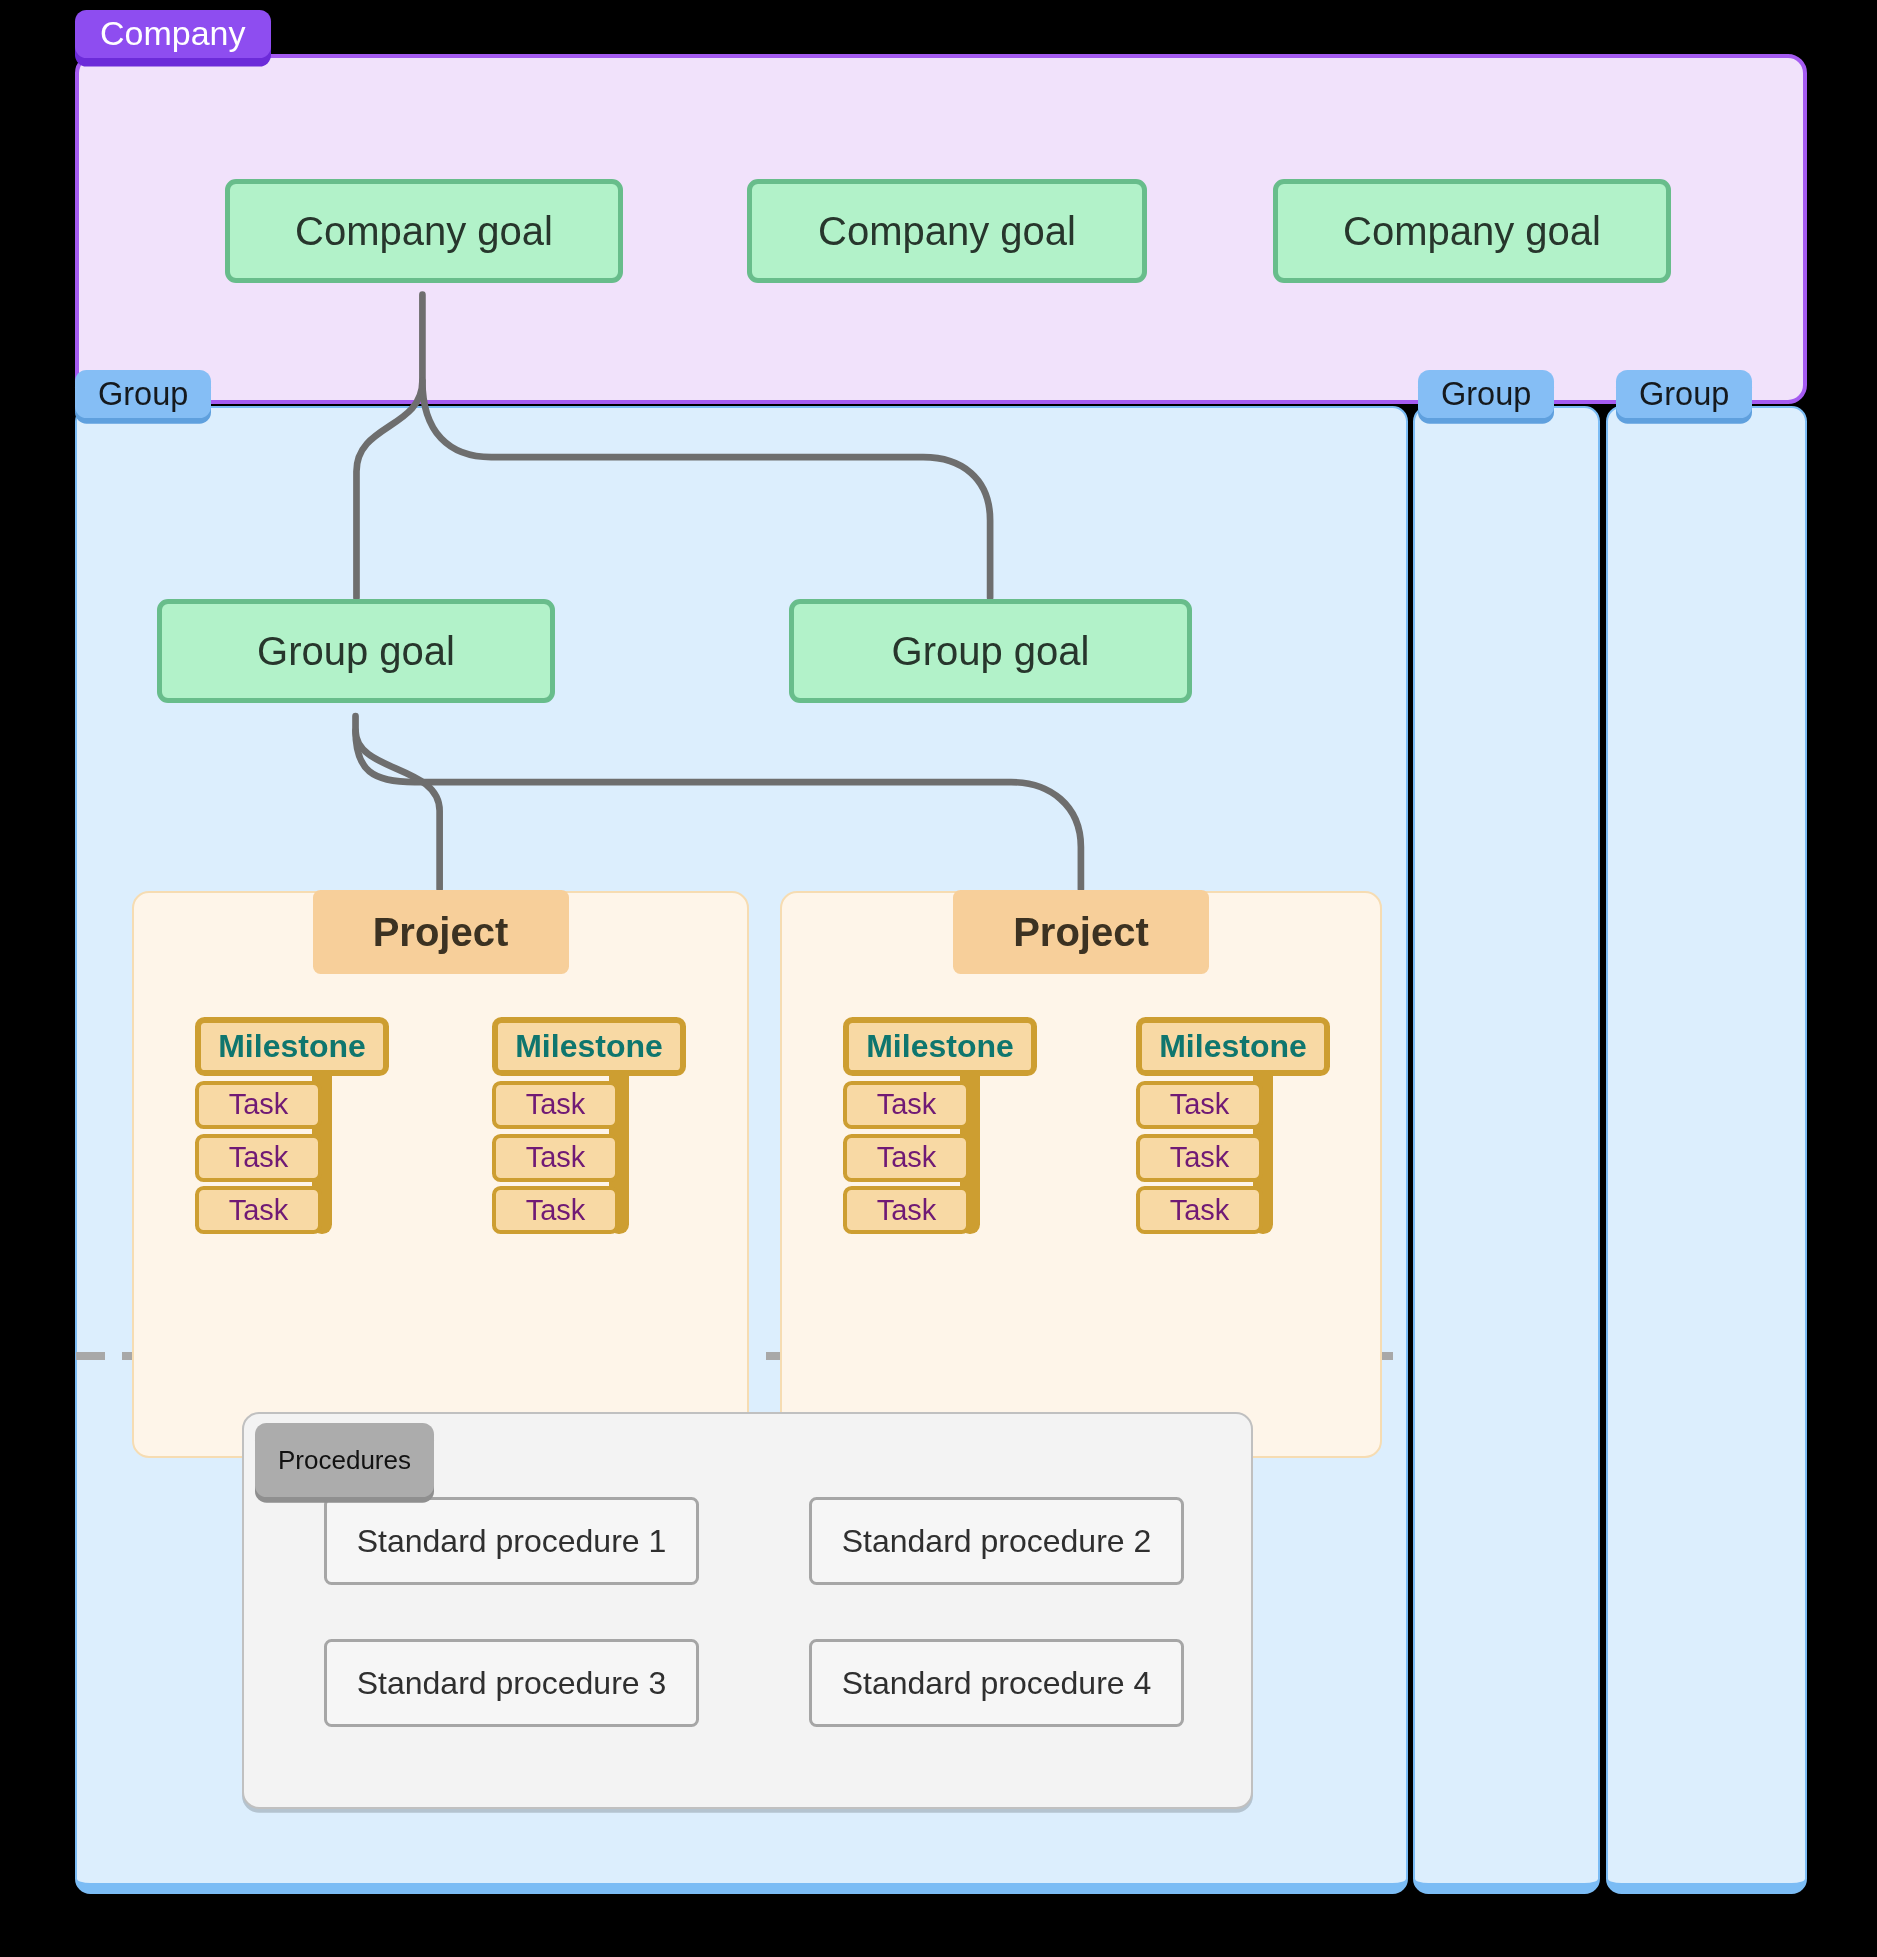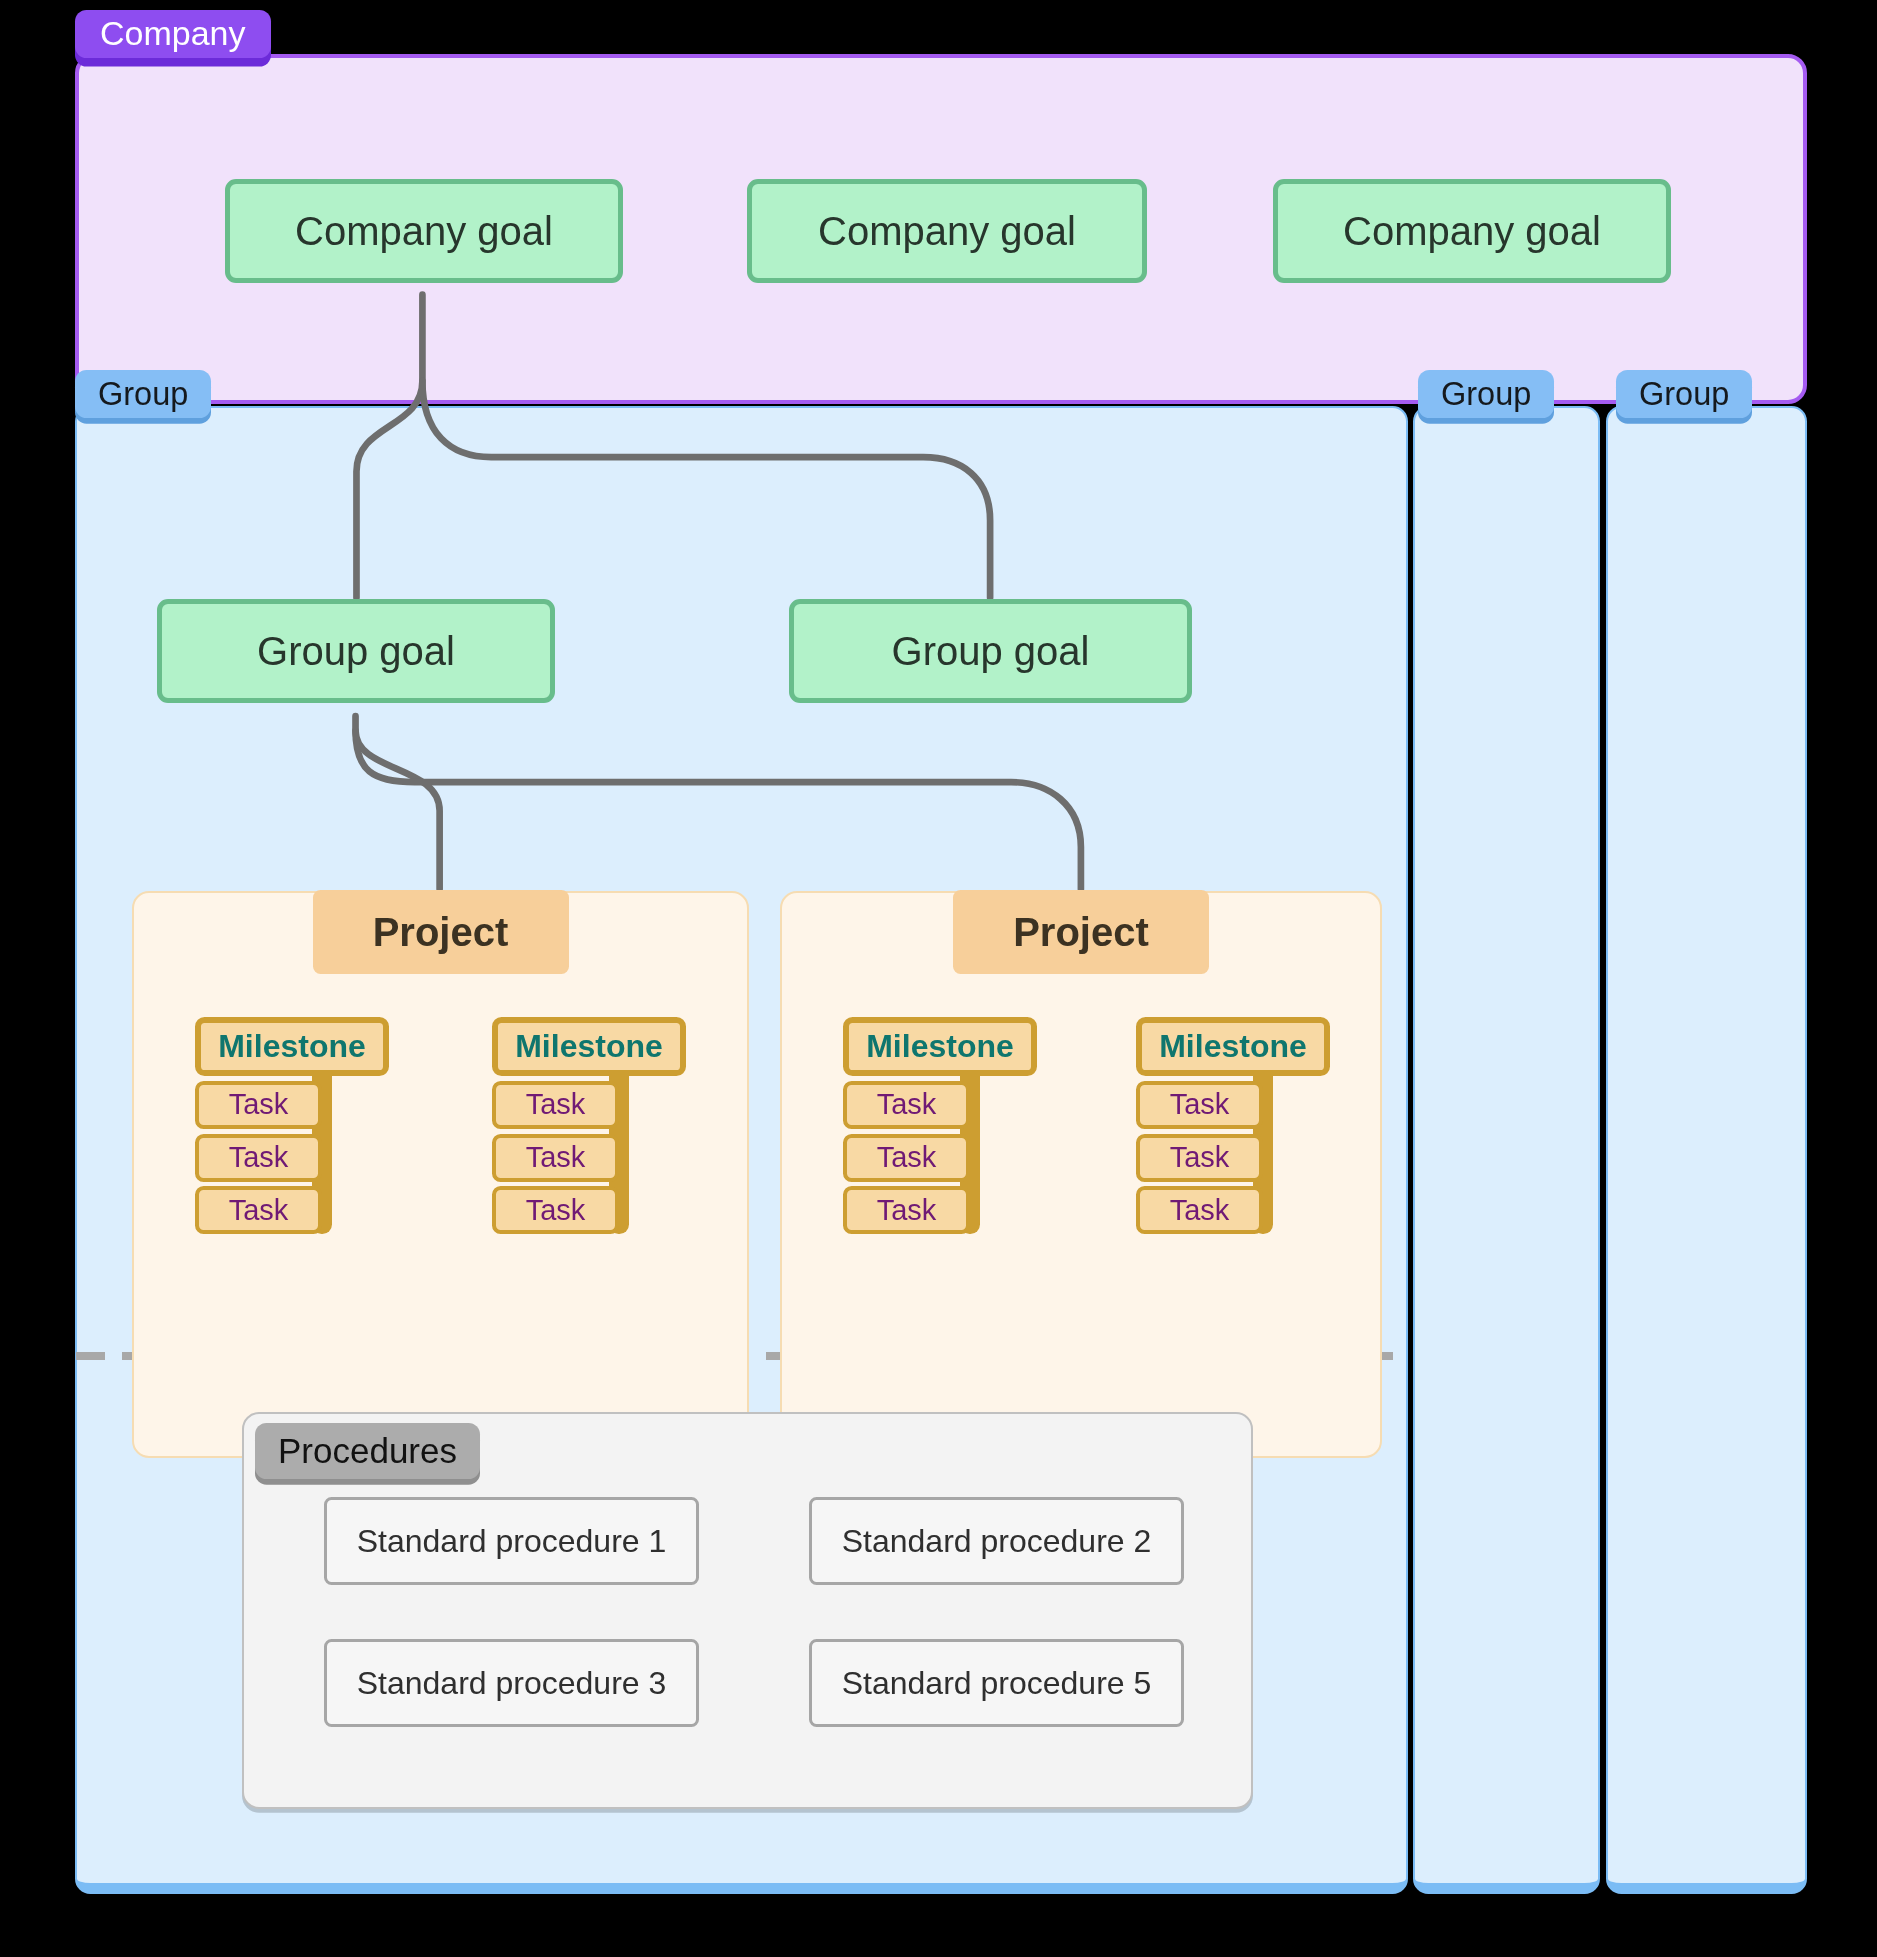--- a/index.html
+++ b/index.html
@@ -38,21 +38,21 @@
     box-shadow:0 8.6px 0 var(--company-badge-shadow,#6C2BD9);
   }
   .group-badge{
     top:346px;padding:0 23px;font-size:32.5px;color:#15191d;
     background:var(--group-badge,#85BEF5);
     box-shadow:0 5.7px 0 var(--group-badge-shadow,#5FA0DE);
     margin-top:24px;
   }
   #gb0{left:75px;} #gb1{left:1418px;} #gb2{left:1616px;}
   .procedures-badge{
-    left:255px;top:1423px;padding:4px 23px;font-size:35px;color:#121212;
+    left:255px;top:1423px;padding:13px 23px;font-size:26px;color:#121212;
     background:var(--procedures-badge,#ACACAC);
     box-shadow:0 5.7px 0 var(--procedures-badge-shadow,#8F8F8F);
     text-align:center;
   }
   
   .goal{
     position:absolute;height:104px;box-sizing:border-box;
     background:var(--goal-fill,#B2F2C9);
     border:5.7px solid var(--goal-border,#68BD8B);
     border-radius:11px;
@@ -195,16 +195,16 @@
     </div>
   </div>
 
   <div class="separator"></div>
 
   <div class="procedures-container"></div>
   <div class="badge procedures-badge">Procedures</div>
   <div class="proc-box" id="pb0">Standard procedure 1</div>
   <div class="proc-box" id="pb1">Standard procedure 2</div>
   <div class="proc-box" id="pb2">Standard procedure 3</div>
-  <div class="proc-box" id="pb3">Standard procedure 5</div>
+  <div class="proc-box" id="pb3">Standard procedure 4</div>
 
 </div>
 
 
 </body></html>

